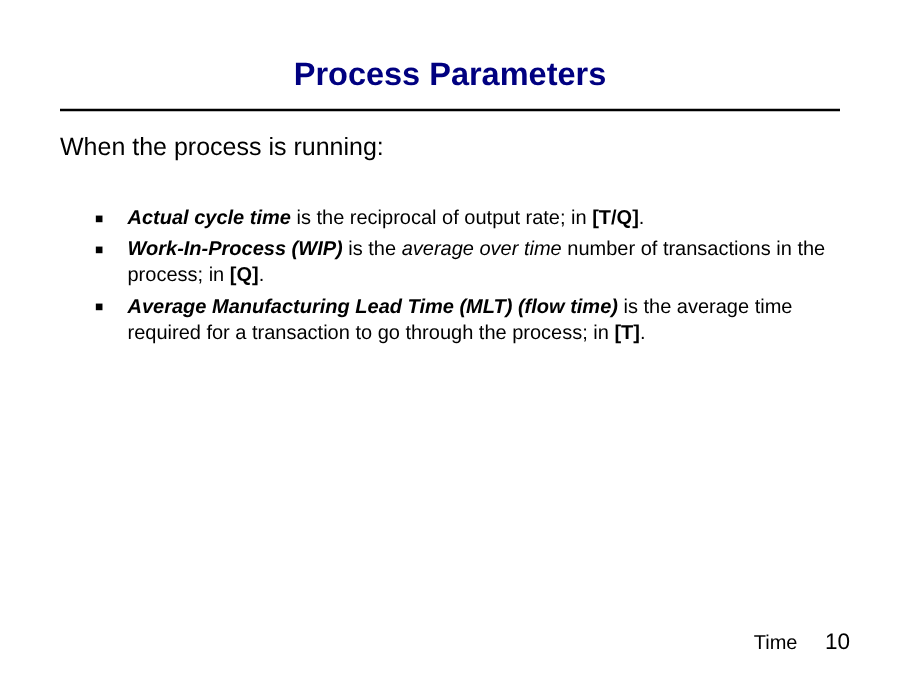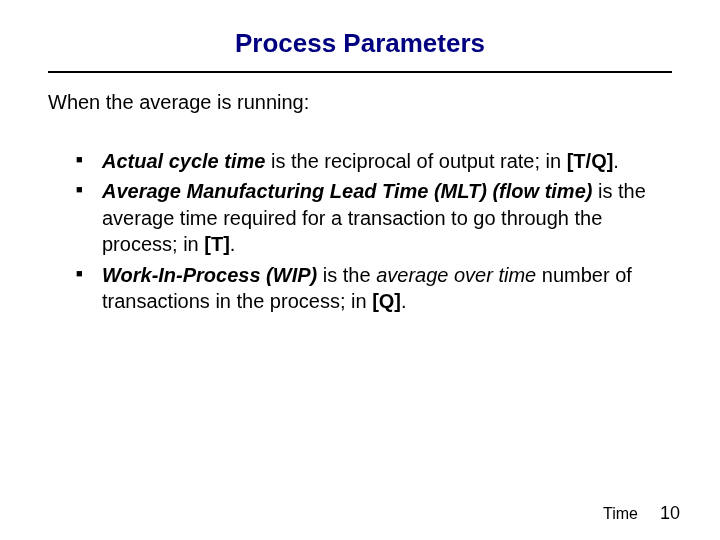--- a/index.html
+++ b/index.html
@@ -1,45 +1,45 @@
 <!DOCTYPE html>
 <html><head>
 <meta charset="utf-8">
 <style>
   * { margin: 0; padding: 0; box-sizing: border-box; }
   html, body { width: 720px; height: 540px; background: #fff; font-family: Arial, Helvetica, sans-serif; color: #000; }
-  .slide { width: 720px; height: 540px; position: relative; padding: 28px 48px 0 48px; }
+  .slide { width: 720px; height: 540px; position: relative; padding: 44px 48px 0 48px; }
   .title { text-align: center; font-size: 26px; font-weight: bold; color: #000080; margin-bottom: 12px; }
   .rule { border: none; border-top: 2px solid #000; margin: 0 0 18px 0; }
   .intro { font-size: 20px; margin-bottom: 34px; }
   .bullets { list-style: none; padding-left: 28px; }
-  .bullets li { font-size: 20px; line-height: 1.32; margin-bottom: 4px; position: relative; padding-left: 26px; }
+  .bullets li { font-size: 16px; line-height: 1.32; margin-bottom: 4px; position: relative; padding-left: 26px; }
   .bullets li::before { content: "■"; position: absolute; left: 0; top: 4px; font-size: 11px; color: #000; }
   .b { font-weight: bold; }
   .bi { font-weight: bold; font-style: italic; }
   .i { font-style: italic; }
   .footer { position: absolute; bottom: 16px; right: 40px; font-size: 16px; }
   .footer .num { margin-left: 22px; font-size: 18px; }
 </style>
 </head>
 <body>
 
 <div class="slide">
   <h1 class="title">Process Parameters</h1>
   <hr class="rule">
-  <p class="intro">When the average is running:</p>
+  <p class="intro">When the process is running:</p>
 
   <ul class="bullets">
     <li>
       <span class="bi">Actual cycle time</span><span> is the reciprocal of output rate; in </span><span class="b">[T/Q]</span><span>.</span>
     </li>
     <li>
-      <span class="bi">Average Manufacturing Lead Time (MLT)</span><span class="bi"> (flow time)</span><span> is the average time required for a transaction to go through the process; in </span><span class="b">[T]</span><span>.</span>
+      <span class="bi">Work-In-Process (WIP)</span><span> is the </span><span class="i">average over time</span><span> number of transactions in the process; in </span><span class="b">[Q]</span><span>.</span>
     </li>
     <li>
-      <span class="bi">Work-In-Process (WIP)</span><span> is the </span><span class="i">average over time</span><span> number of transactions in the process; in </span><span class="b">[Q]</span><span>.</span>
+      <span class="bi">Average Manufacturing Lead Time (MLT)</span><span class="bi"> (flow time)</span><span> is the average time required for a transaction to go through the process; in </span><span class="b">[T]</span><span>.</span>
     </li>
   </ul>
 
   <div class="footer">
     <span>Time</span><span class="num">10</span>
   </div>
 </div>
 
 </body></html>

